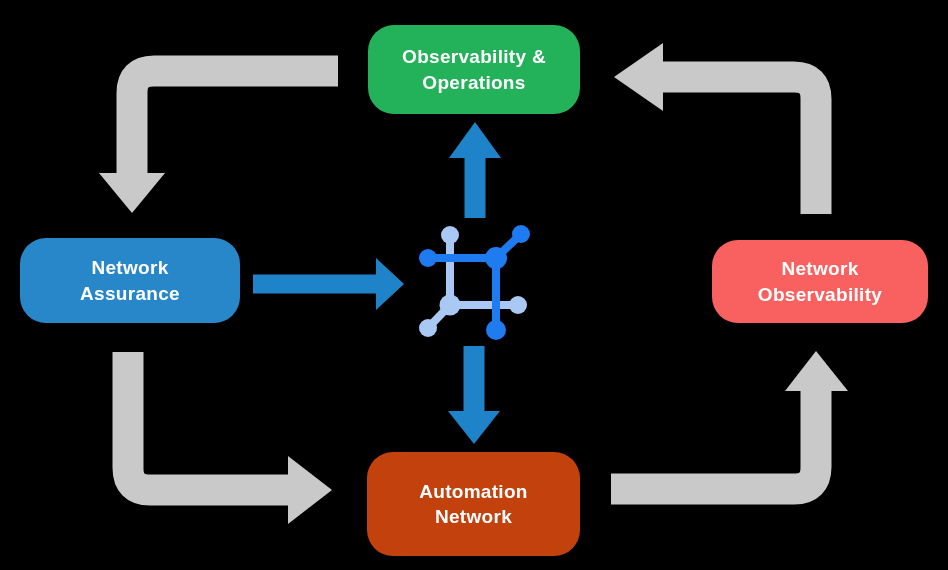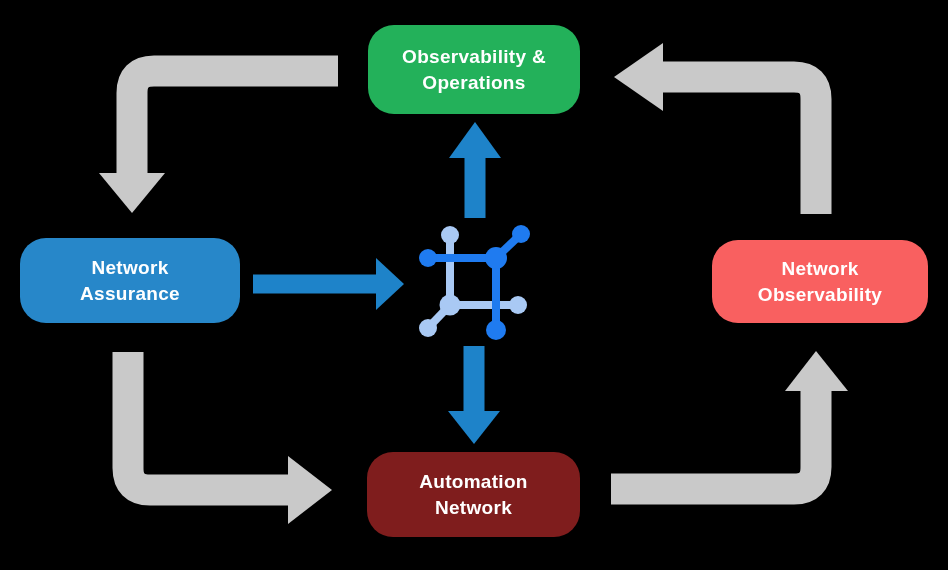--- a/index.html
+++ b/index.html
@@ -32,21 +32,21 @@
     justify-content: center;
     text-align: center;
     font-weight: bold;
     font-size: 19px;
     line-height: 1.32;
     letter-spacing: 0.3px;
   }
   #box-observability  { left: 368px; top: 25px;  width: 212px; height: 89px; background: #23b15a; }
   #box-operations     { left: 20px;  top: 238px; width: 220px; height: 85px; background: #2787c9; }
   #box-infrastructure { left: 712px; top: 240px; width: 216px; height: 83px; background: #f96060; }
-  #box-automation     { left: 367px; top: 452px; width: 213px; height: 85px; background: #7f1d1d; }
+  #box-automation     { left: 367px; top: 452px; width: 213px; height: 104px; background: #c2410c; }
   .gray-path { stroke: #c9c9c9; stroke-width: 31; fill: none; }
   .gray-head { fill: #c9c9c9; }
   .blue-path { stroke: #1e83c9; fill: none; }
   .blue-head { fill: #1e83c9; }
 </style>
 </head>
 <body>
 
 <div id="canvas">
 

